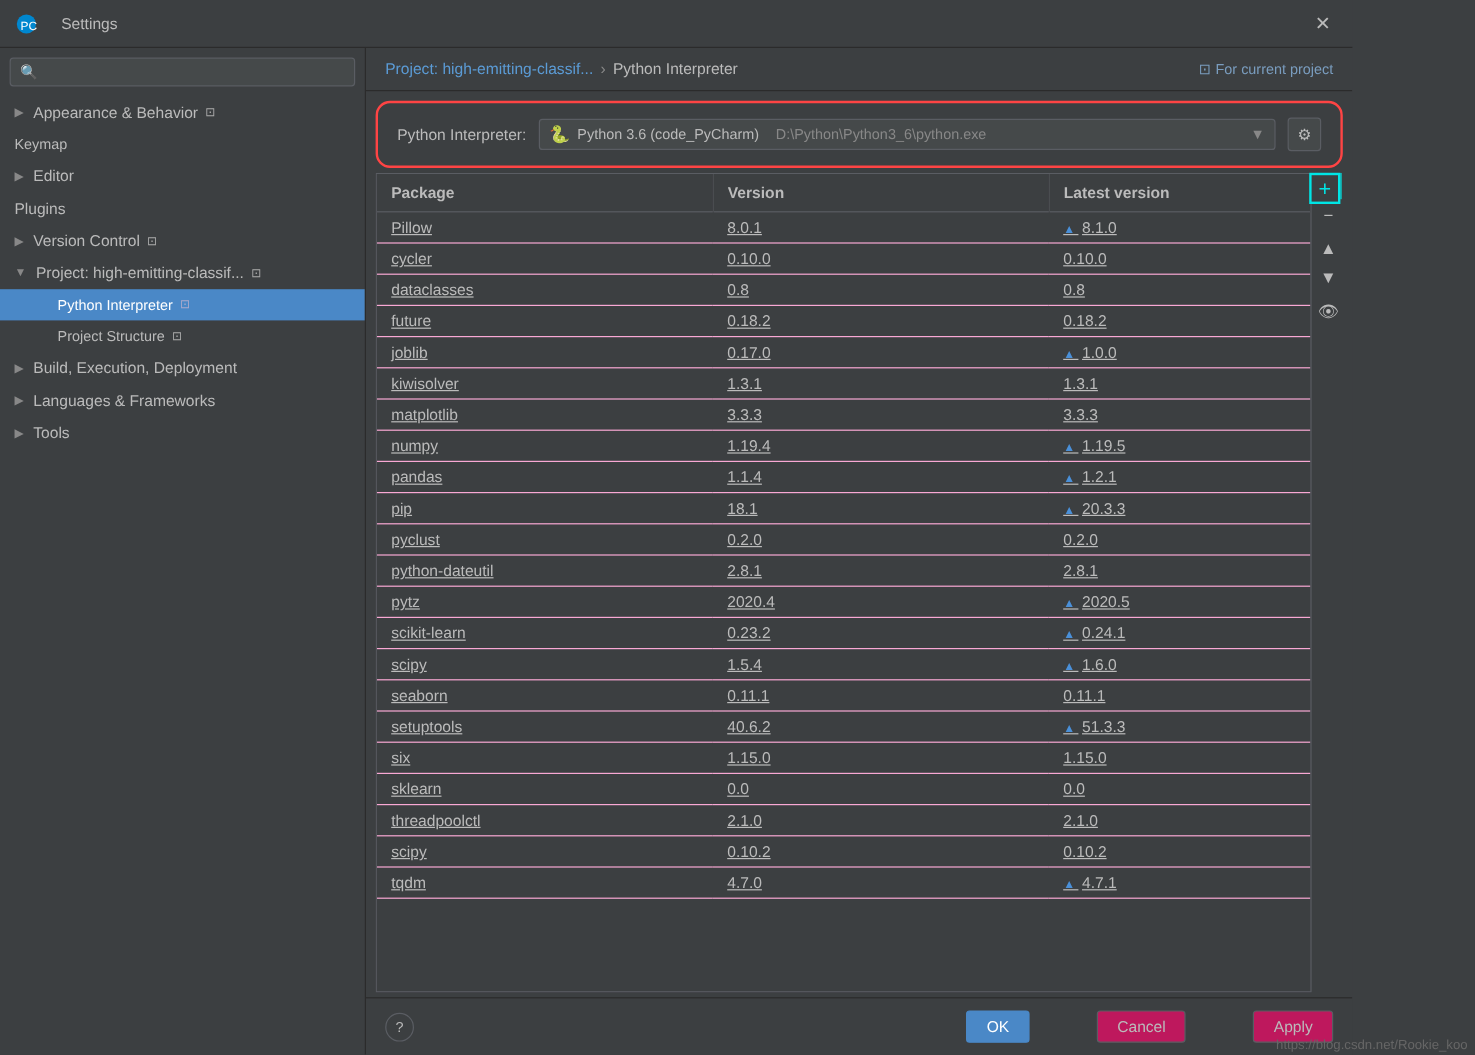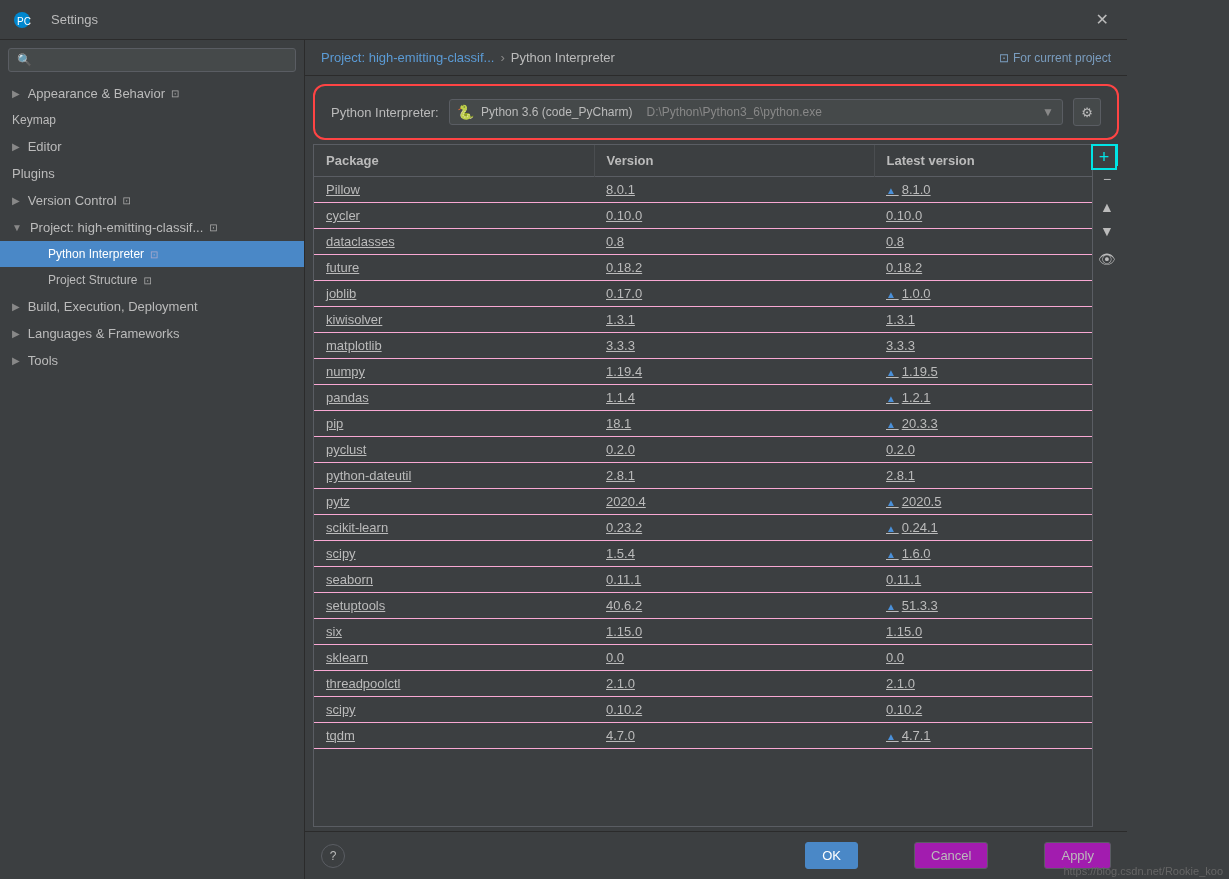--- a/index.html
+++ b/index.html
@@ -297,21 +297,21 @@
       cursor: pointer;
       border: 1px solid transparent;
       margin-left: 48px;
     }
     .btn-primary {
       background: #4a88c7;
       color: #fff;
       border-color: #4a88c7;
     }
     .btn-default {
-      background: #a21caf;
+      background: #be185d;
       color: #bbbbbb;
       border-color: #5a5d63;
     }
     .help-btn {
       width: 24px;
       height: 24px;
       border-radius: 50%;
       border: 1px solid #5a5d63;
       background: transparent;
       color: #bbbbbb;

